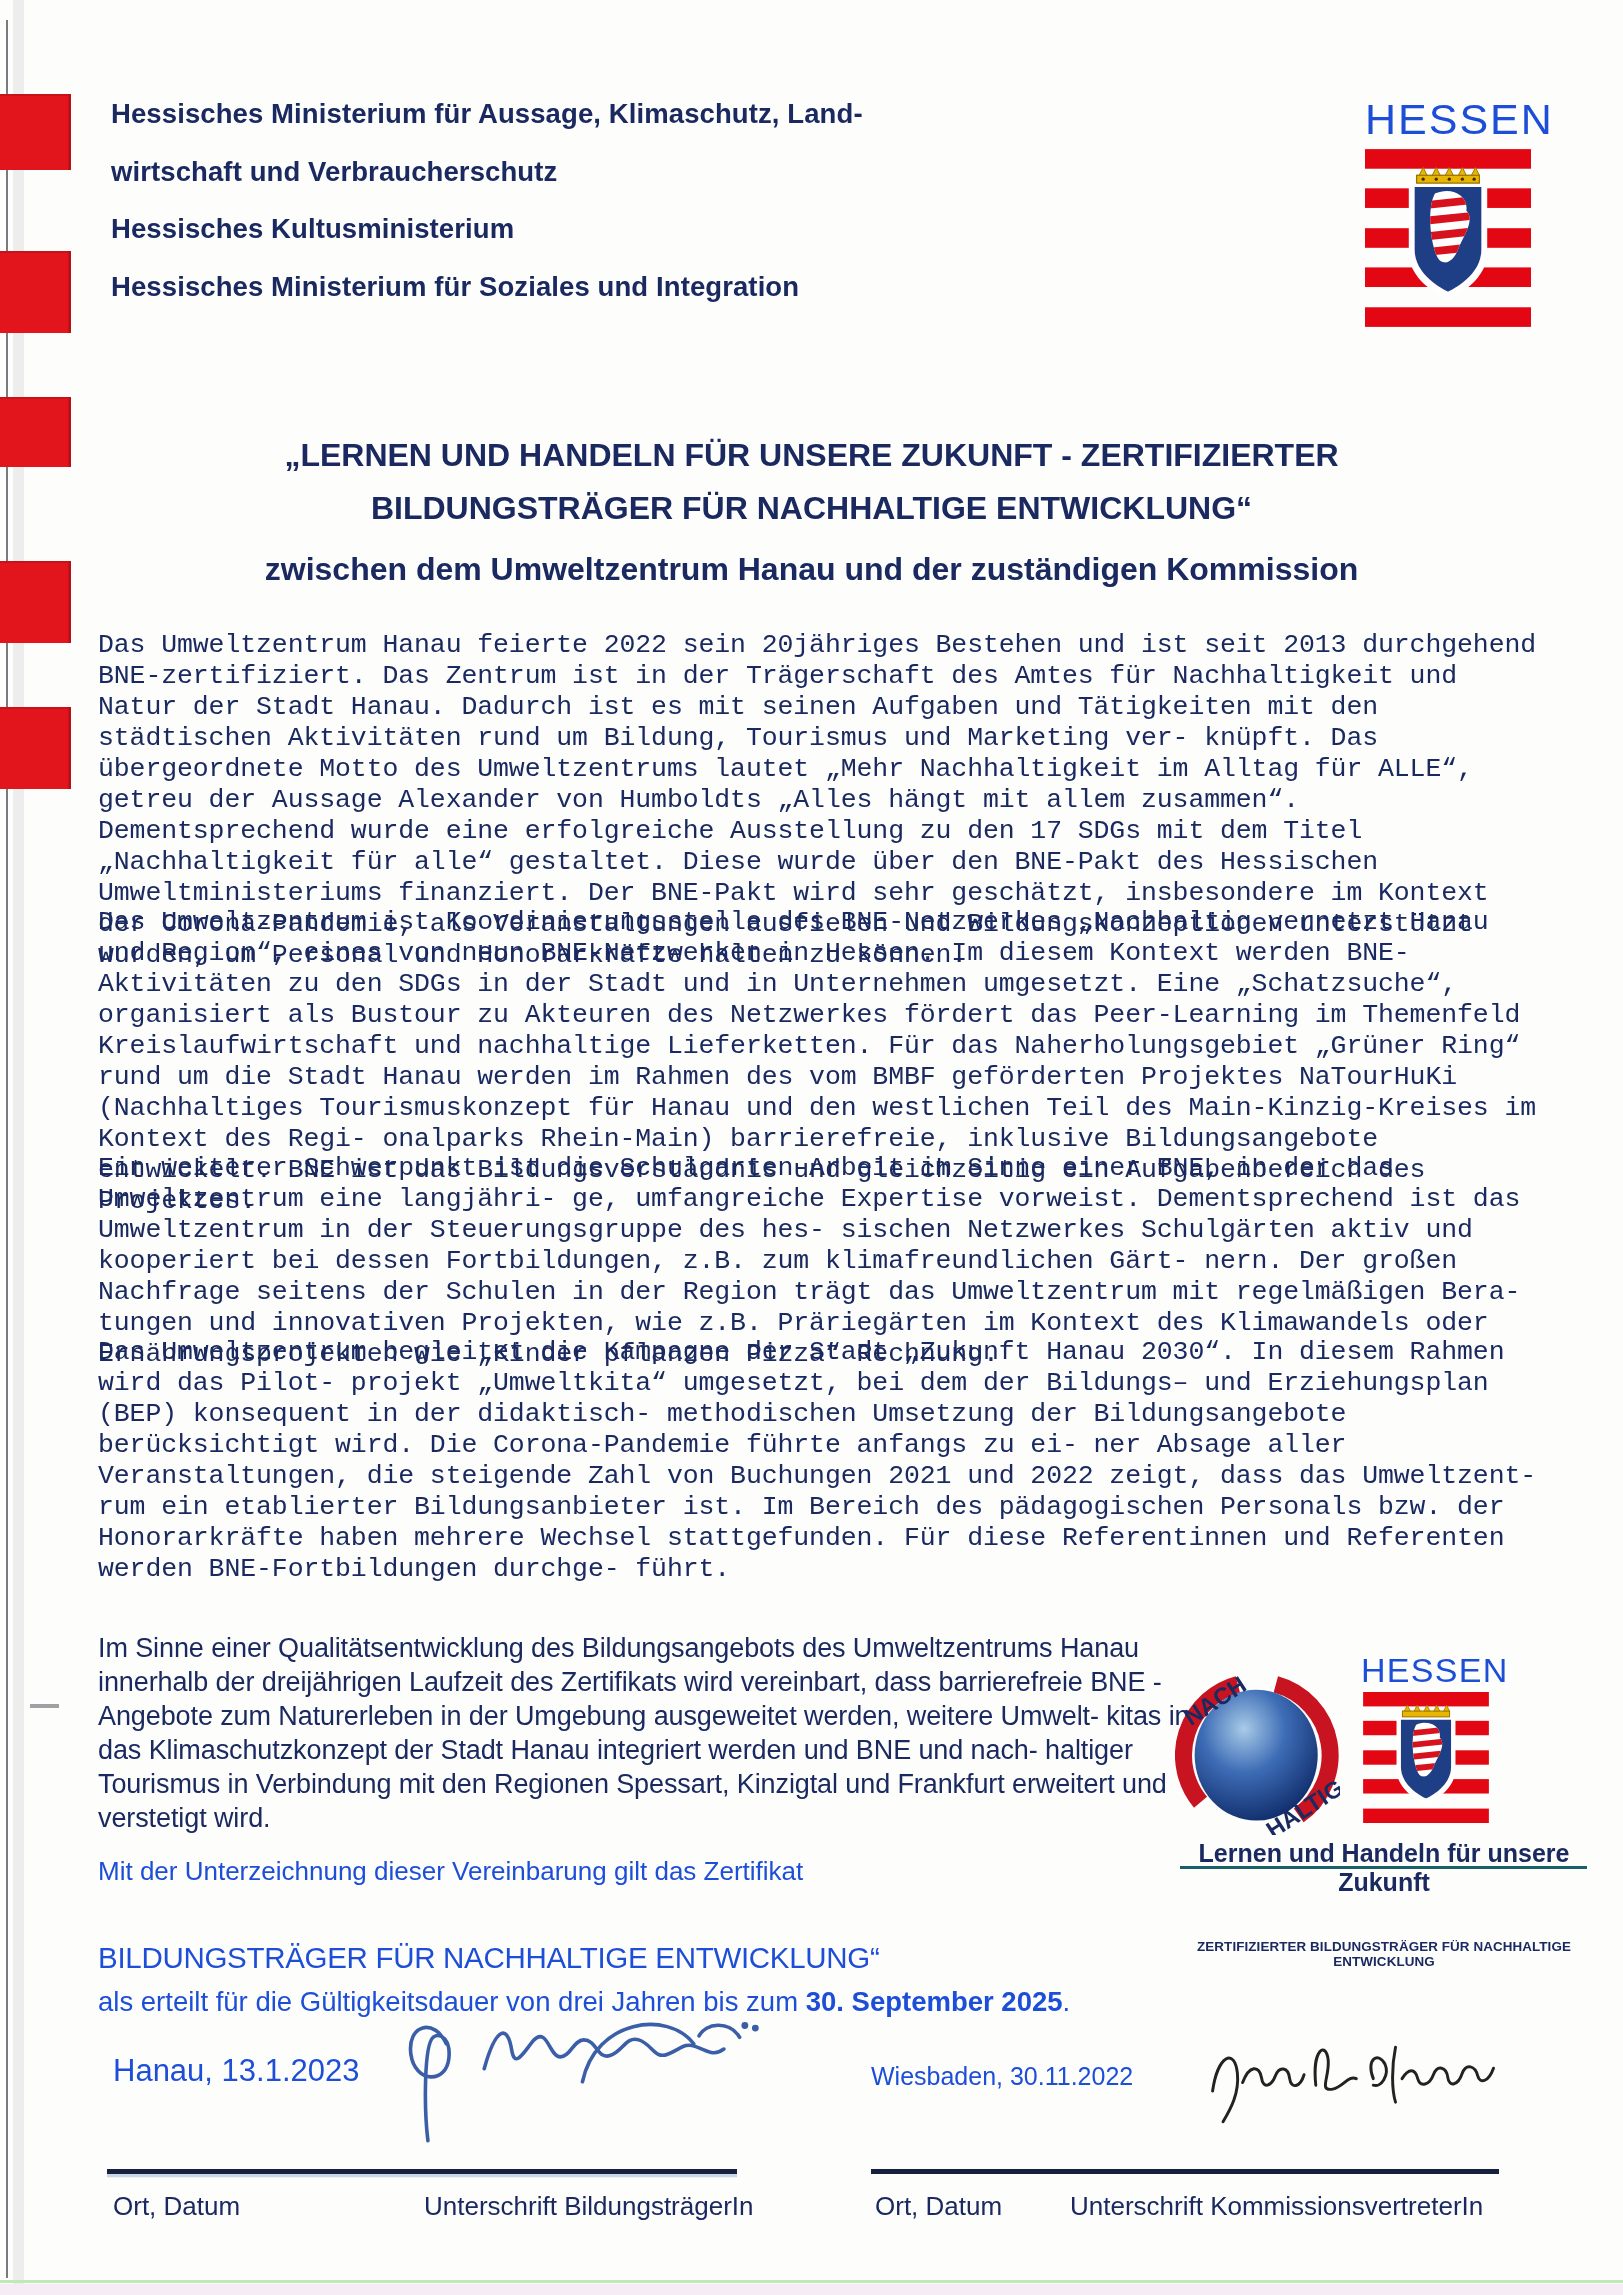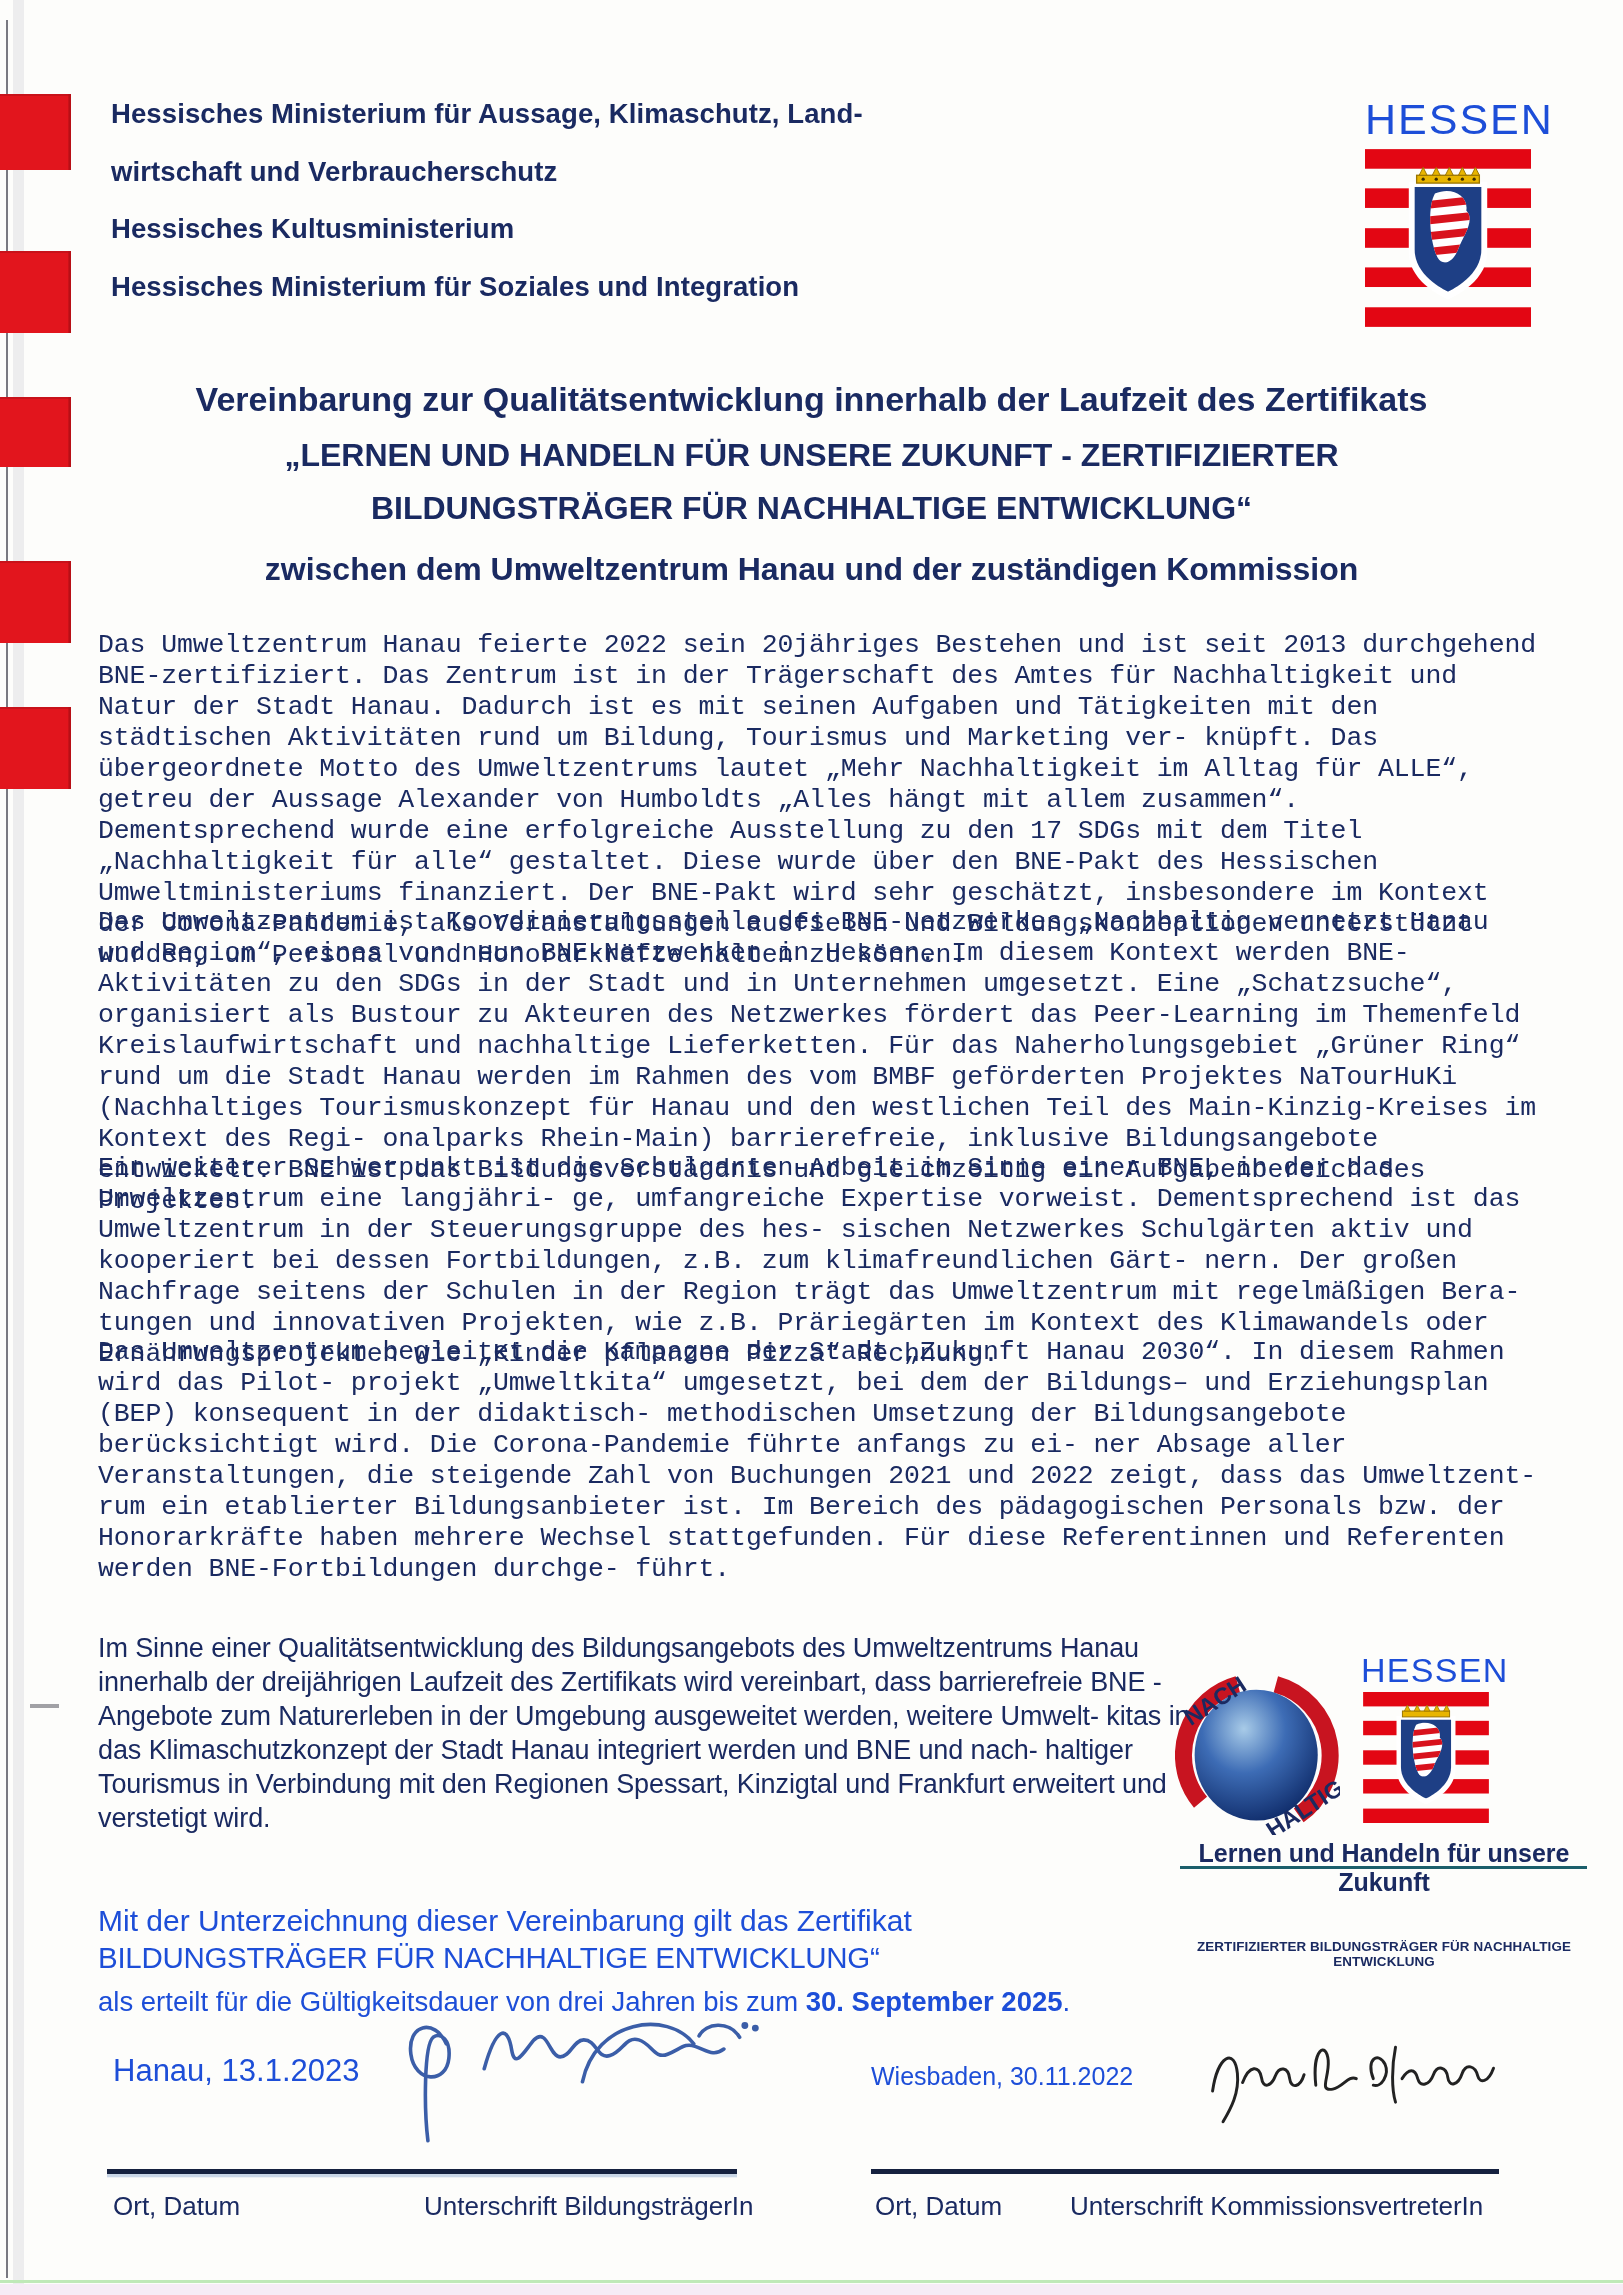--- a/index.html
+++ b/index.html
@@ -88,21 +88,20 @@
           <rect x="20" y="34" width="90" height="130" fill="#ffffff"></rect>
           <path d="M20,48 h95 v12 h-95 Z" fill="#d8121d" transform="rotate(-6 60 54)"></path>
           <path d="M20,72 h95 v12 h-95 Z" fill="#d8121d" transform="rotate(-6 60 78)"></path>
           <path d="M20,96 h95 v12 h-95 Z" fill="#d8121d" transform="rotate(-6 60 102)"></path>
           <path d="M20,120 h95 v12 h-95 Z" fill="#d8121d" transform="rotate(-6 60 126)"></path>
         </g>
       </g>
     </g>
   </svg>
 
-  <div class="title-line" style="top:380px;font-size:34px;">Vereinbarung zur Qualitätsentwicklung innerhalb der Laufzeit des Zertifikats</div>
   <div class="title-line" style="top:437px;font-size:32px;">„LERNEN UND HANDELN FÜR UNSERE ZUKUNFT - ZERTIFIZIERTER</div>
   <div class="title-line" style="top:490px;font-size:32px;">BILDUNGSTRÄGER FÜR NACHHALTIGE ENTWICKLUNG“</div>
   <div class="title-line" style="top:551px;font-size:32px;">zwischen dem Umweltzentrum Hanau und der zuständigen Kommission</div>
 
   <div class="para" style="top:630px;">Das Umweltzentrum Hanau feierte 2022 sein 20jähriges Bestehen und ist seit 2013 durchgehend BNE-zertifiziert.
 Das Zentrum ist in der Trägerschaft des Amtes für Nachhaltigkeit und Natur der Stadt Hanau. Dadurch ist es mit
 seinen Aufgaben und Tätigkeiten mit den städtischen Aktivitäten rund um Bildung, Tourismus und Marketing ver-
 knüpft. Das übergeordnete Motto des Umweltzentrums lautet „Mehr Nachhaltigkeit im Alltag für ALLE“, getreu der
 Aussage Alexander von Humboldts „Alles hängt mit allem zusammen“. Dementsprechend wurde eine erfolgreiche
 Ausstellung zu den 17 SDGs mit dem Titel „Nachhaltigkeit für alle“ gestaltet. Diese wurde über den BNE-Pakt des
@@ -180,21 +179,21 @@
           <path d="M20,120 h95 v12 h-95 Z" fill="#d8121d" transform="rotate(-6 60 126)"></path>
         </g>
       </g>
     </g>
   </svg>
 
   <div class="logo-caption" style="top:1839px;font-size:25px;">Lernen und Handeln für unsere Zukunft</div>
   <div class="logo-rule"></div>
   <div class="logo-caption" style="top:1939px;font-size:13.4px;letter-spacing:0.1px;">ZERTIFIZIERTER BILDUNGSTRÄGER FÜR NACHHALTIGE ENTWICKLUNG</div>
 
-  <div class="t" style="left:98px;top:1856px;font-size:30px;margin-top:48px;">Mit der Unterzeichnung dieser Vereinbarung gilt das Zertifikat</div>
+  <div class="t" style="left:98px;top:1856px;font-size:26px;">Mit der Unterzeichnung dieser Vereinbarung gilt das Zertifikat</div>
   <div class="t" style="left:98px;top:1941px;font-size:29.5px;letter-spacing:-0.3px;">BILDUNGSTRÄGER FÜR NACHHALTIGE ENTWICKLUNG“</div>
   <div class="t" style="left:98px;top:1986px;font-size:27.5px;"><span>als erteilt für die Gültigkeitsdauer von drei Jahren bis zum </span><span class="bold">30. September 2025</span><span>.</span></div>
 
   <div class="t" style="left:113px;top:2053px;font-size:31px;">Hanau, 13.1.2023</div>
 
   <svg class="flag" style="left:386px;top:2003px;" width="406" height="151" viewBox="0 0 620 230">
     <g fill="none" stroke="#3b5ea8" stroke-width="5.5" stroke-linecap="round">
       <path d="M300,120 C320,25 430,10 470,62"></path>
       <path d="M92,62 C74,22 32,32 38,78 C44,122 92,124 96,84 C99,56 84,44 72,52 C58,64 58,160 64,210"></path>
       <path d="M150,100 C168,35 186,32 192,72 C197,102 212,72 226,56 C246,36 250,82 266,82 C282,82 286,56 302,56 C322,56 322,86 342,80 C362,74 366,50 386,56 C406,62 410,86 430,78 C450,70 456,60 472,66 C490,72 500,82 516,70"></path>

